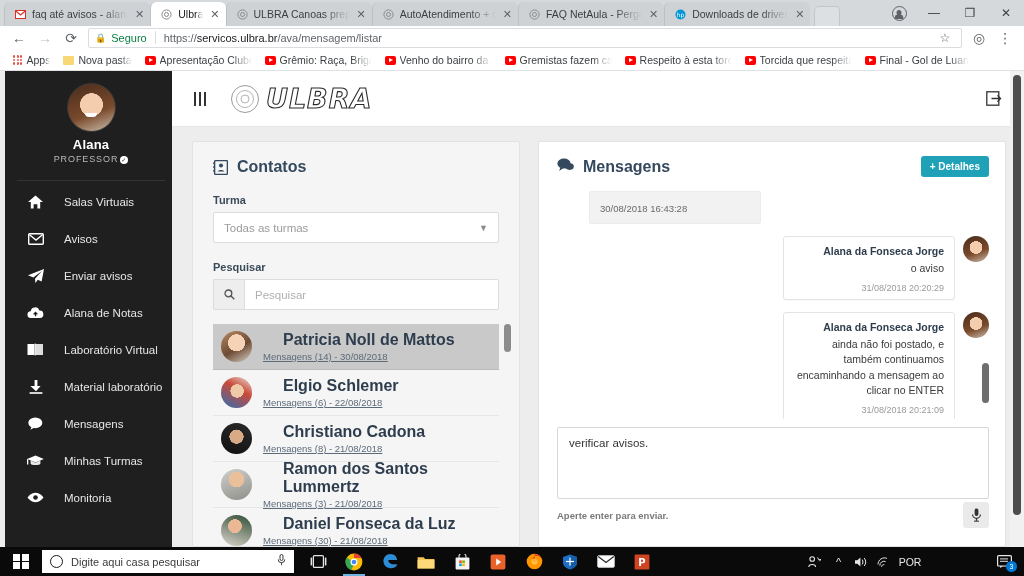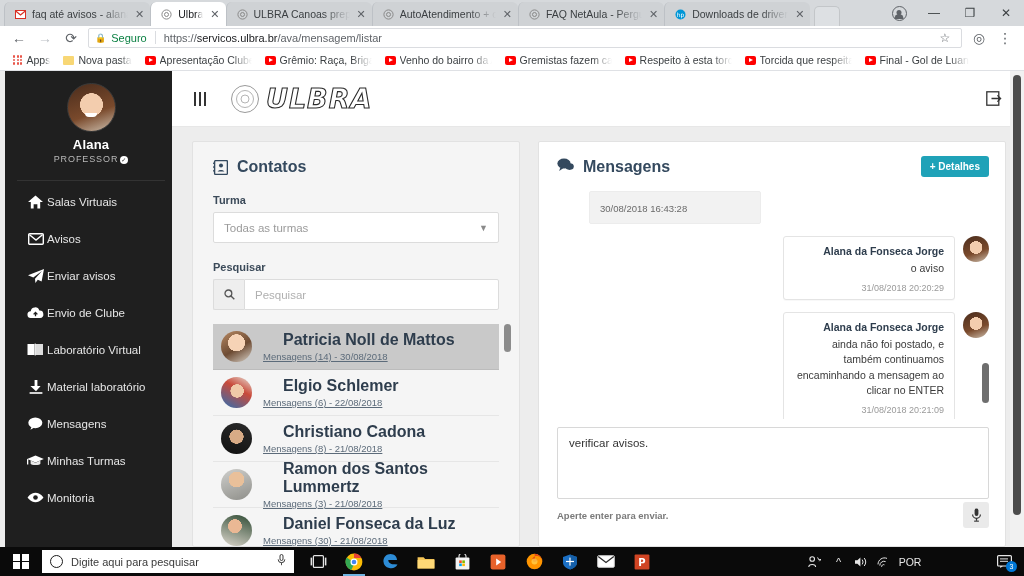--- a/index.html
+++ b/index.html
@@ -137,21 +137,21 @@
   }
   .side-name { font-size: 13px; font-weight: bold; letter-spacing:.2px; }
   .side-role { font-size: 9px; color:#b9b9b9; letter-spacing: .9px; margin-top:2px; }
   .side-role .badge-check {
     display:inline-block; width:8px;height:8px;border-radius:50%;
     background:#fff; color:#1f1f1f; font-size:6px; line-height:8px; text-align:center;
     vertical-align: middle; margin-left:2px;
   }
   .side-sep { height:1px; background:#333; margin: 8px 12px 2px; }
   .nav-item {
-    display:flex; align-items:center; gap:3px;
+    display:flex; align-items:center; gap:20px;
     height: 37px; padding-left: 22px;
     font-size: 11.5px; color:#e6e6e6;
   }
   .nav-item .ico { width:17px; flex:0 0 17px; display:flex; align-items:center; justify-content:center; }
   .nav-item svg { fill:#fff; }
 
   
   .main {
     position:absolute; left:172px; top:0; right:0; height:476px; overflow:hidden;
   }
@@ -497,21 +497,21 @@
           </span>
         <span>Enviar avisos</span>
       </div>
       <div class="nav-item">
         <span class="ico">
             <svg width="17" height="12" viewBox="0 0 17 12">
               <path d="M4 11 a3.4 3.4 0 0 1 -0.3 -6.8 A4.4 4.4 0 0 1 12.3 3.6 A3.6 3.6 0 0 1 13 11 Z"></path>
               <path d="M8.5 9.2 v-3.4 M6.6 7.4 L8.5 5.5 L10.4 7.4" stroke="#1f1f1f" stroke-width="1.3" fill="none"></path>
             </svg>
           </span>
-        <span>Envio de Clube</span>
+        <span>Alana de Notas</span>
       </div>
       <div class="nav-item">
         <span class="ico">
             <svg width="17" height="13" viewBox="0 0 17 13">
               <path d="M0.5 1 h7 v11 h-7 Z"></path>
               <path d="M9 1 h7 v11 h-7 Z" opacity="0.85"></path>
               <rect x="7.6" y="0.6" width="1.3" height="11.8"></rect>
             </svg>
           </span>
         <span>Laboratório Virtual</span>
@@ -715,21 +715,21 @@
     <div class="start-btn">
       <span class="win-logo">
           <i></i>
           <i></i>
           <i></i>
           <i></i>
         </span>
     </div>
     <div class="tb-search">
       <span class="tb-circle"></span>
-      <span>Digite aqui para pesquisar</span>
+      <span>Digite aqui casa pesquisar</span>
       <span class="tb-mic">
         <svg width="9" height="12" viewBox="0 0 9 12">
             <rect x="3" y="0.5" width="3" height="6" rx="1.5" fill="none" stroke="#3a3a3a" stroke-width="1"></rect>
             <path d="M1.2 5.4 a3.3 3.3 0 0 0 6.6 0" fill="none" stroke="#3a3a3a" stroke-width="1"></path>
             <rect x="4.1" y="8.6" width="0.9" height="2.6" fill="#3a3a3a"></rect>
           </svg>
       </span>
     </div>
 
     <div class="tb-icon">

